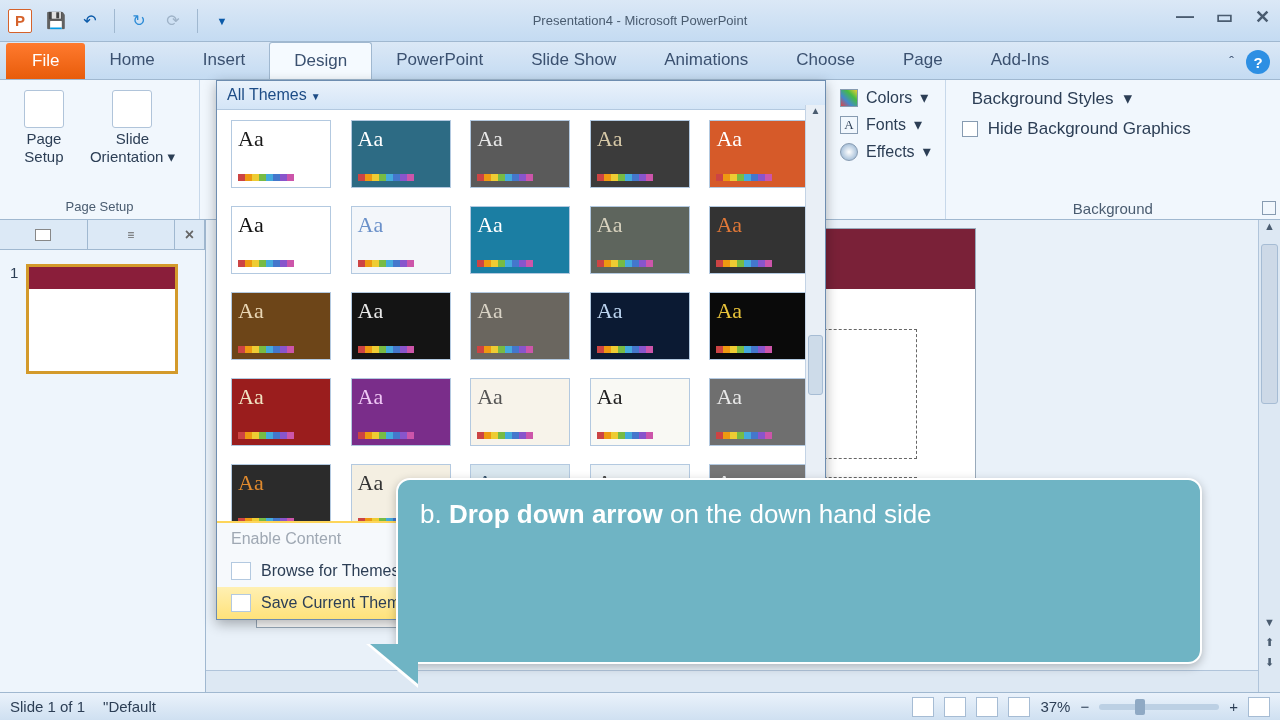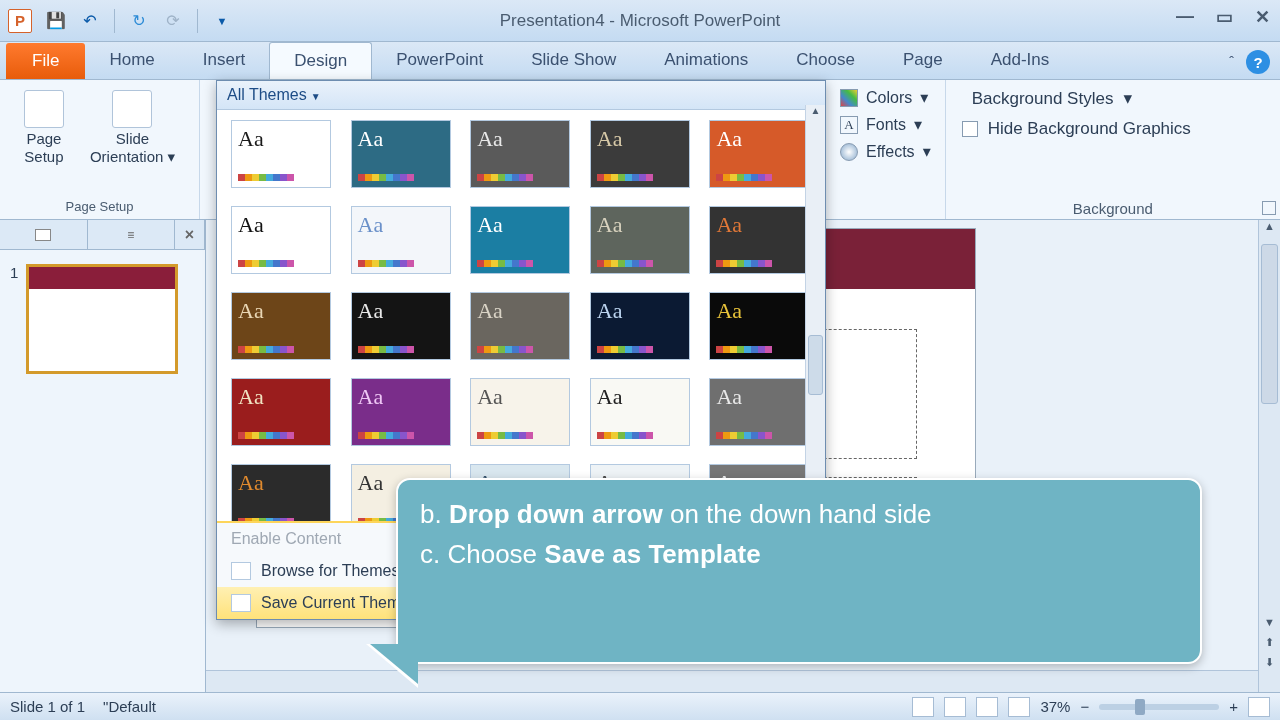--- a/index.html
+++ b/index.html
@@ -3,21 +3,21 @@
 <meta charset="utf-8">
 <style>
   *{box-sizing:border-box;margin:0;padding:0;font-family:"Segoe UI",Tahoma,sans-serif;}
   body{width:1280px;height:720px;overflow:hidden;background:#c6d9ec;position:relative;}
   
   .titlebar{height:42px;background:linear-gradient(#dbe8f6,#c4dbf2);display:flex;align-items:center;position:relative;border-bottom:1px solid #a0b8d0;}
   .app-icon{width:24px;height:24px;margin:0 8px;background:#fff;border:1px solid #d5622b;display:flex;align-items:center;justify-content:center;color:#d5622b;font-weight:bold;font-size:15px;border-radius:2px;}
   .qat{display:flex;align-items:center;gap:14px;margin-left:6px;}
   .qat .ico{width:20px;height:20px;display:flex;align-items:center;justify-content:center;font-size:16px;color:#0b5aa9;}
   .qat .sep{width:1px;height:24px;background:#a0b8d0;}
-  .title-text{position:absolute;left:0;right:0;text-align:center;font-size:17px;color:#4a5c70;pointer-events:none;}
+  .title-text{position:absolute;left:0;right:0;text-align:center;font-size:13px;color:#4a5c70;pointer-events:none;}
   .winctrls{position:absolute;right:10px;top:6px;display:flex;gap:22px;}
   .winctrls span{font-size:18px;color:#4a5c70;cursor:pointer;font-weight:bold;}
   
   .ribbon-tabs{height:38px;background:linear-gradient(#dbe8f6,#c4dbf2);display:flex;align-items:flex-end;border-bottom:1px solid #a0b8d0;}
   .file-tab{background:linear-gradient(#ff7a2e,#e85c0b);color:#fff;padding:8px 26px;font-size:17px;border-radius:3px 3px 0 0;margin-left:6px;}
   .tab{padding:8px 24px;font-size:17px;color:#3b5170;cursor:pointer;}
   .tab.active{background:#f5faff;border:1px solid #a0b8d0;border-bottom:none;border-radius:3px 3px 0 0;}
   .ribbon-right{position:absolute;right:10px;top:50px;display:flex;gap:12px;align-items:center;}
   .help-icon{width:24px;height:24px;border-radius:50%;background:#2d8fe3;color:#fff;display:flex;align-items:center;justify-content:center;font-weight:bold;font-size:15px;}
   .chev{color:#3b5170;font-size:14px;}
@@ -546,21 +546,20 @@
         <span class="mic"></span>
         <span>Save Current Theme...</span>
       </div>
   </div>
 </div>
 
 <div class="callout">
   <div class="tail2"></div>
     <div class="tail"></div>
   <div><span>b. </span><b>Drop down arrow</b><span> on the down hand side</span></div>
-  <div><span>c. Choose </span><b>Save as Template</b><span></span></div>
 </div>
 
 <div class="status">
   <span>Slide 1 of 1</span>
   <span>"Default</span>
   <div class="sright">
     <span class="vbtn"></span>
     <span class="vbtn"></span>
     <span class="vbtn"></span>
     <span class="vbtn"></span>

